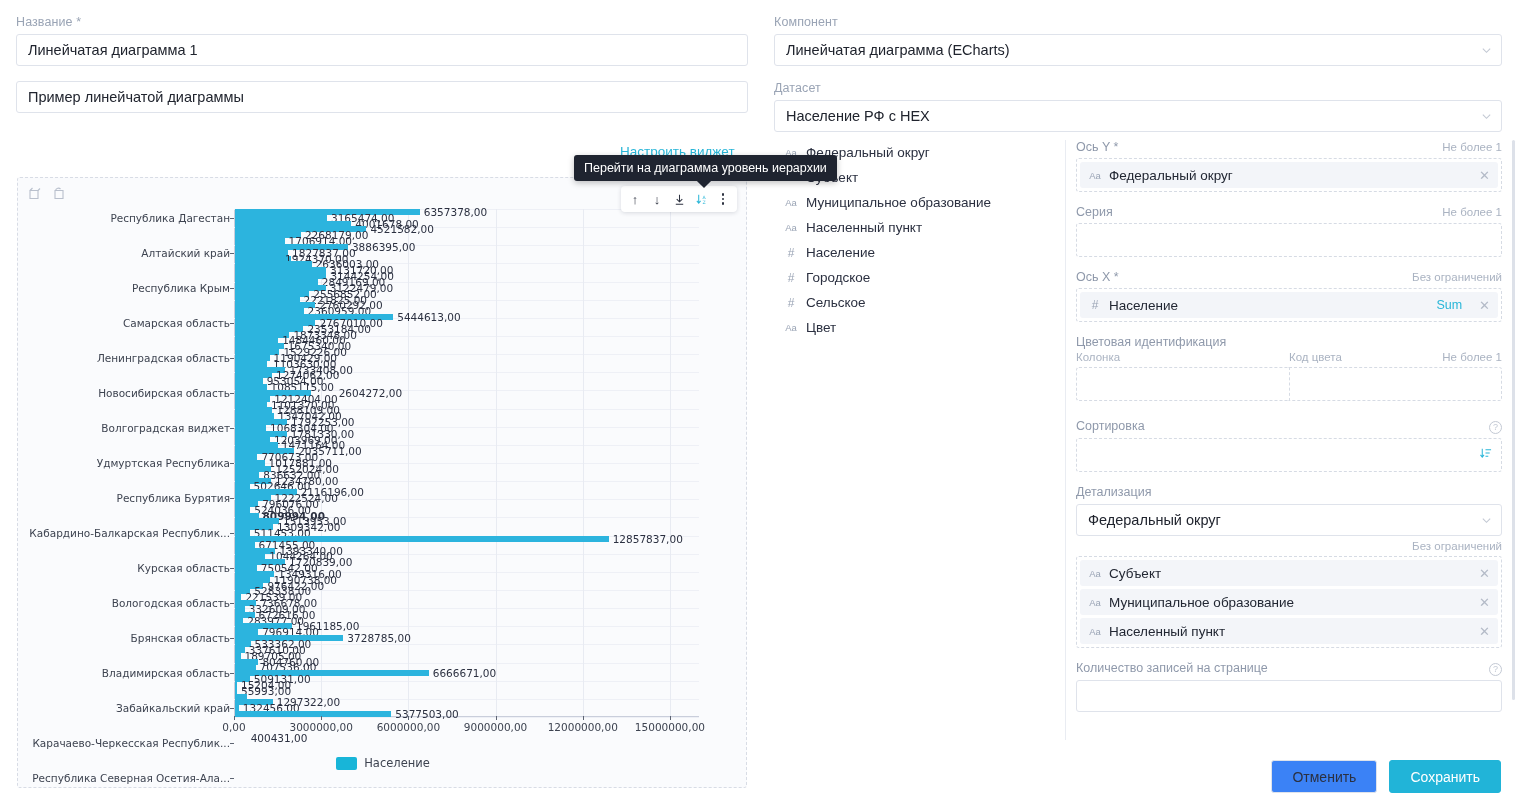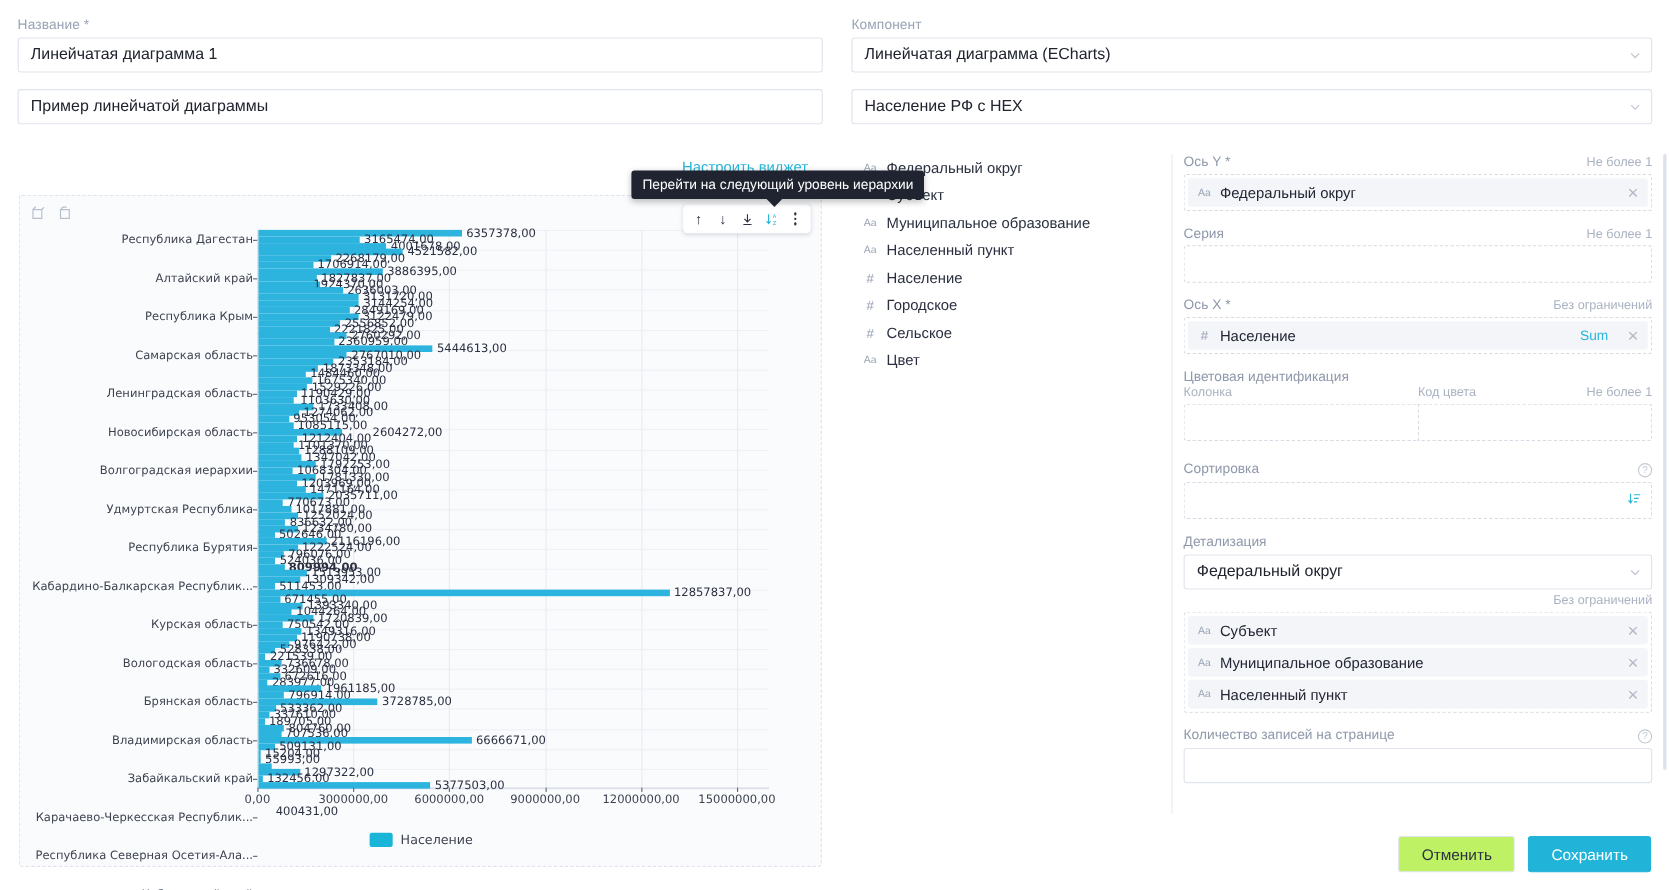--- a/index.html
+++ b/index.html
@@ -174,21 +174,21 @@
     color: #29b6d8; font-size: 13px;
   }
 
   
   .footer { position: absolute; right: 16px; bottom: 16px; display: flex; gap: 12px; }
   .btn {
     height: 33px; border-radius: 3px; font-size: 14px; padding: 0 20px;
     display: flex; align-items: center; justify-content: center; cursor: pointer;
     font-family: "Liberation Sans", sans-serif;
   }
-  .btn-sec { background: #bef264; border: 1px solid #dfe3eb; color: #2b3040; text-align: right; }
+  .btn-sec { background: #3b82f6; border: 1px solid #dfe3eb; color: #2b3040; text-align: right; }
   .btn-pri { background: #21b4d8; border: 1px solid #21b4d8; color: #fff; }
 
   .scroll-track {
     position: absolute; right: 2px; top: 140px; width: 4px; height: 600px;
     background: transparent;
   }
   .scroll-thumb {
     position: absolute; right: 0; top: 0; width: 3px; height: 560px;
     background: #dde1e9; border-radius: 2px;
   }
@@ -212,32 +212,33 @@
     <div class="block">
       <span class="fld-label">Компонент</span>
       <div class="selbox">
         <span>Линейчатая диаграмма (ECharts)</span>
         <svg class="chev" viewBox="0 0 12 12">
             <path d="M2 4.5 L6 8.5 L10 4.5" fill="none" stroke="currentColor" stroke-width="1.2"></path>
           </svg>
       </div>
     </div>
     <div class="block">
+      <span class="fld-label">Датасет</span>
       <div class="selbox">
         <span>Население РФ с HEX</span>
         <svg class="chev" viewBox="0 0 12 12">
             <path d="M2 4.5 L6 8.5 L10 4.5" fill="none" stroke="currentColor" stroke-width="1.2"></path>
           </svg>
       </div>
     </div>
   </div>
 
   <div class="widget-link">Настроить виджет</div>
   <div class="tooltip">
-    <span>Перейти на следующий уровень иерархии</span>
+    <span>Перейти на диаграмма уровень иерархии</span>
     <span class="arrow"></span>
   </div>
 
   <div class="chart-card">
 
     <div class="card-icons">
       <svg class="ci" viewBox="0 0 16 16">
         <path d="M3 4.5 h8 v8 h-8 z" fill="none" stroke="currentColor" stroke-width="1.1"></path>
         <path d="M3 4.5 L5.5 2 M11 4.5 L13 2.5" fill="none" stroke="currentColor" stroke-width="1.1"></path>
       </svg>
@@ -278,21 +279,21 @@
           <div class="yl" style="top: 43.7931px;">Алтайский край</div>
           <div class="ytick" style="left: 202px; top: 43.7931px;"></div>
           <div class="yl" style="top: 78.8276px;">Республика Крым</div>
           <div class="ytick" style="left: 202px; top: 78.8276px;"></div>
           <div class="yl" style="top: 113.862px; margin-left: 48px;">Самарская область</div>
           <div class="ytick" style="left: 202px; top: 113.862px;"></div>
           <div class="yl" style="top: 148.897px;">Ленинградская область</div>
           <div class="ytick" style="left: 202px; top: 148.897px;"></div>
           <div class="yl" style="top: 183.931px;">Новосибирская область</div>
           <div class="ytick" style="left: 202px; top: 183.931px;"></div>
-          <div class="yl" style="top: 218.966px;">Волгоградская иерархии</div>
+          <div class="yl" style="top: 218.966px;">Волгоградская виджет</div>
           <div class="ytick" style="left: 202px; top: 218.966px;"></div>
           <div class="yl" style="top: 254px;">Удмуртская Республика</div>
           <div class="ytick" style="left: 202px; top: 254px;"></div>
           <div class="yl" style="top: 289.034px;">Республика Бурятия</div>
           <div class="ytick" style="left: 202px; top: 289.034px;"></div>
           <div class="yl" style="top: 324.069px;">Кабардино-Балкарская Республик...</div>
           <div class="ytick" style="left: 202px; top: 324.069px;"></div>
           <div class="yl" style="top: 359.103px;">Курская область</div>
           <div class="ytick" style="left: 202px; top: 359.103px;"></div>
           <div class="yl" style="top: 394.138px;">Вологодская область</div>

